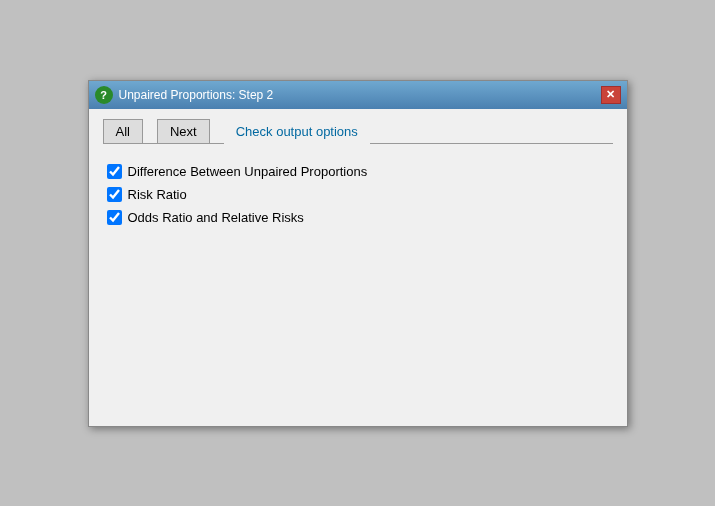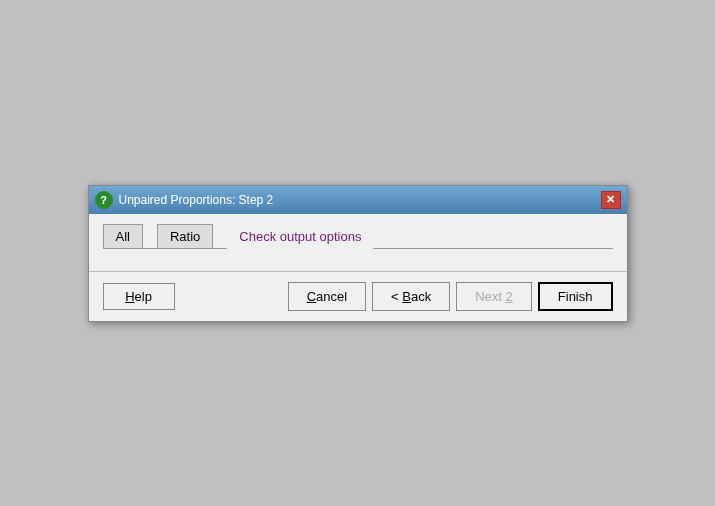--- a/index.html
+++ b/index.html
@@ -94,21 +94,21 @@
       cursor: pointer;
       font-size: 13px;
       font-family: inherit;
       color: #000;
       margin-right: 2px;
     }
 
     .tab-label {
       padding: 4px 12px;
       font-size: 13px;
-      color: #701a75;
+      color: #0369a1;
       background: transparent;
       border-bottom: 1px solid #f0f0f0;
       margin-bottom: -1px;
     }
 
     .checkbox-list {
       padding: 8px 4px;
       display: flex;
       flex-direction: column;
       gap: 8px;
@@ -188,28 +188,35 @@
       </div>
       <span class="title-text">Unpaired Proportions: Step 2</span>
     </div>
     <div class="title-close">✕</div>
   </div>
 
   <div class="dialog-body">
 
     <div class="tab-row">
       <button class="tab-btn">All</button>
-      <button class="tab-btn">Ratio</button>
+      <button class="tab-btn">Next</button>
       <span class="tab-label">Check output options</span>
     </div>
 
-  </div>
-
-  <div class="button-row">
-    <button class="btn"><span class="underline">H</span>elp</button>
-    <div class="btn-group-right">
-      <button class="btn"><span class="underline">C</span>ancel</button>
-      <button class="btn">&lt; <span class="underline">B</span>ack</button>
-      <button class="btn" disabled="">Next <span class="underline">2</span></button>
-      <button class="btn btn-finish">Finish</button>
+    <div class="content-area">
+      <div class="checkbox-list">
+        <div class="checkbox-item">
+          <input type="checkbox" id="cb1" checked="" style="">
+          <label for="cb1">Difference Between Unpaired Proportions</label>
+        </div>
+        <div class="checkbox-item">
+          <input type="checkbox" id="cb2" checked="" style="">
+          <label for="cb2">Risk Ratio</label>
+        </div>
+        <div class="checkbox-item">
+          <input type="checkbox" id="cb3" checked="" style="">
+          <label for="cb3">Odds Ratio and Relative Risks</label>
+        </div>
+      </div>
     </div>
   </div>
+
 </div>
 
 </body></html>

